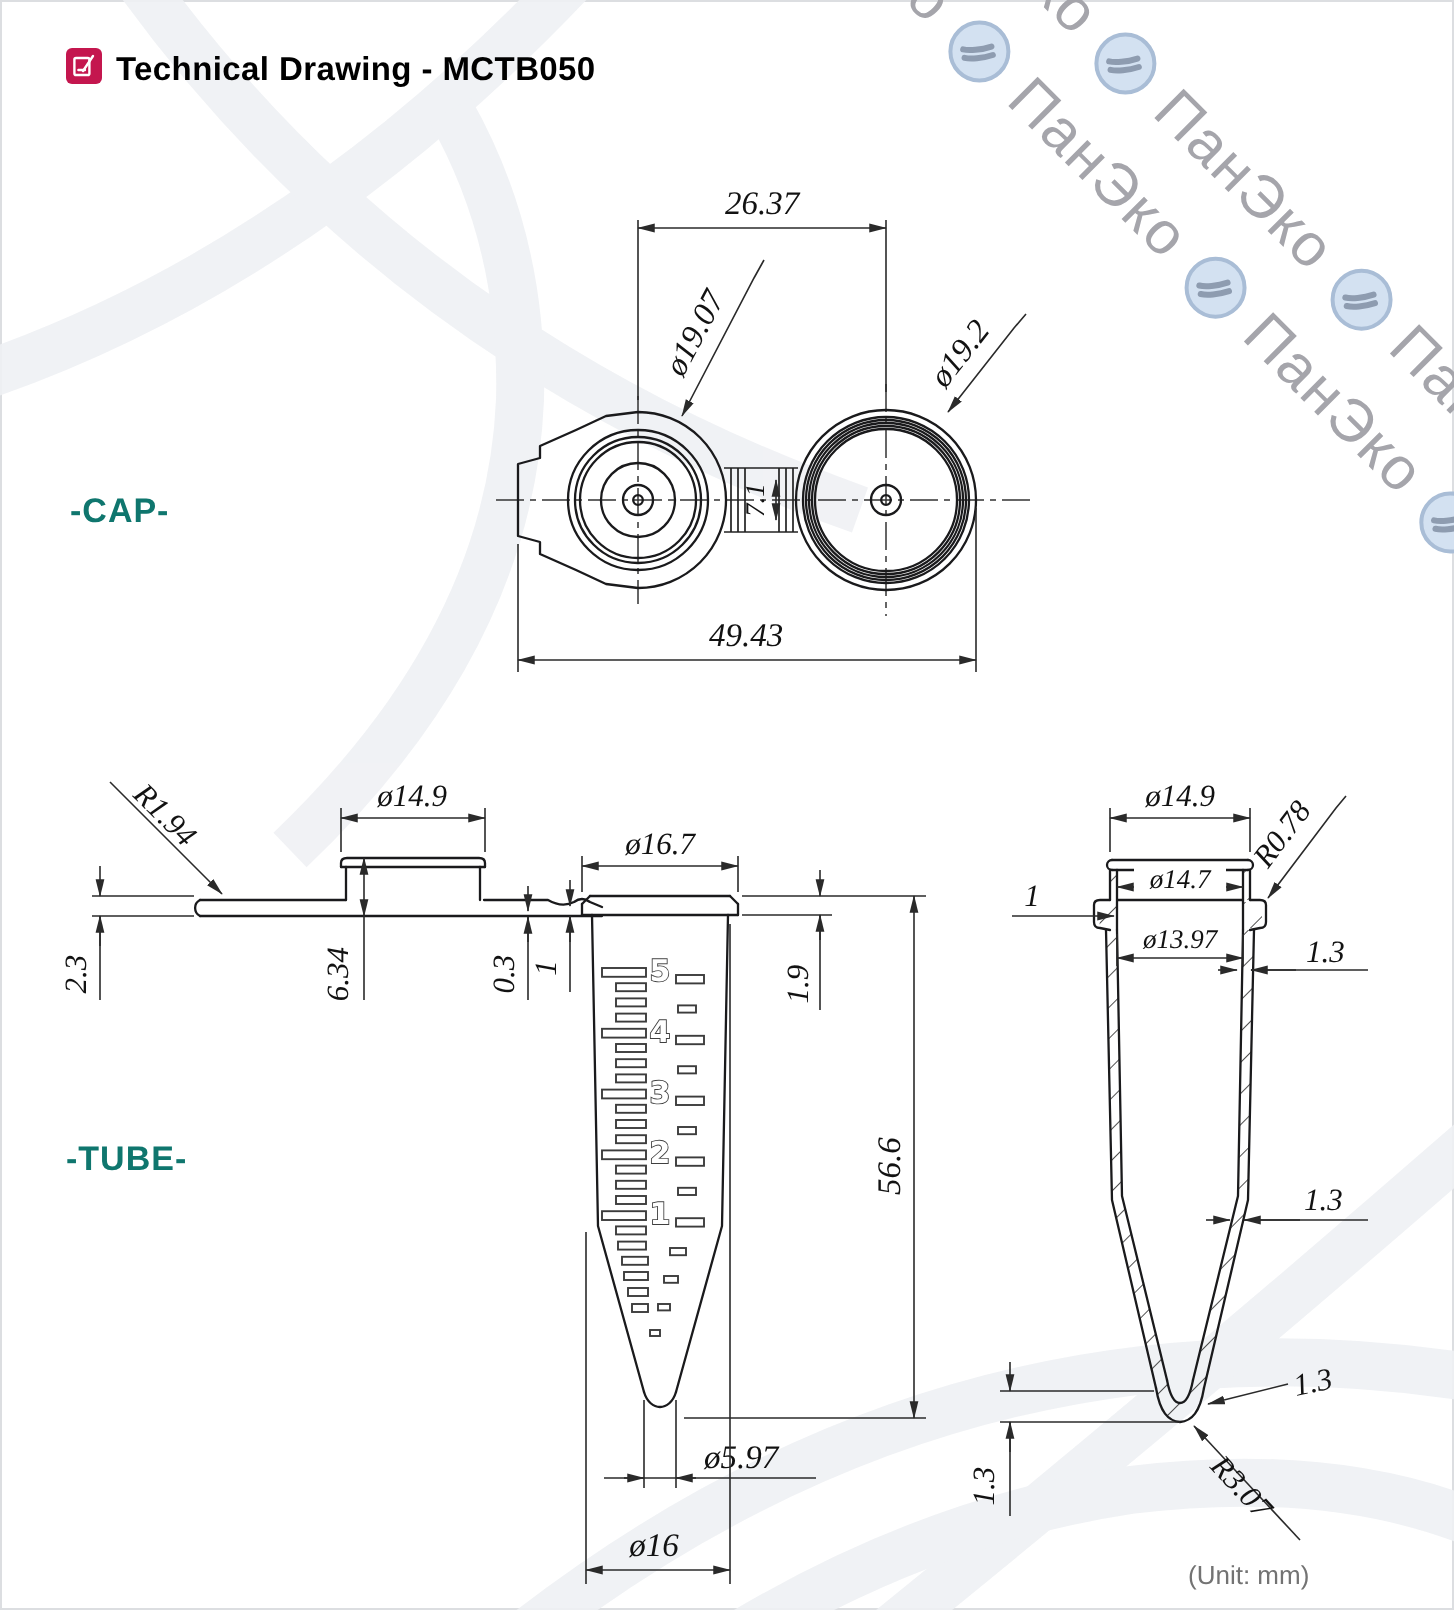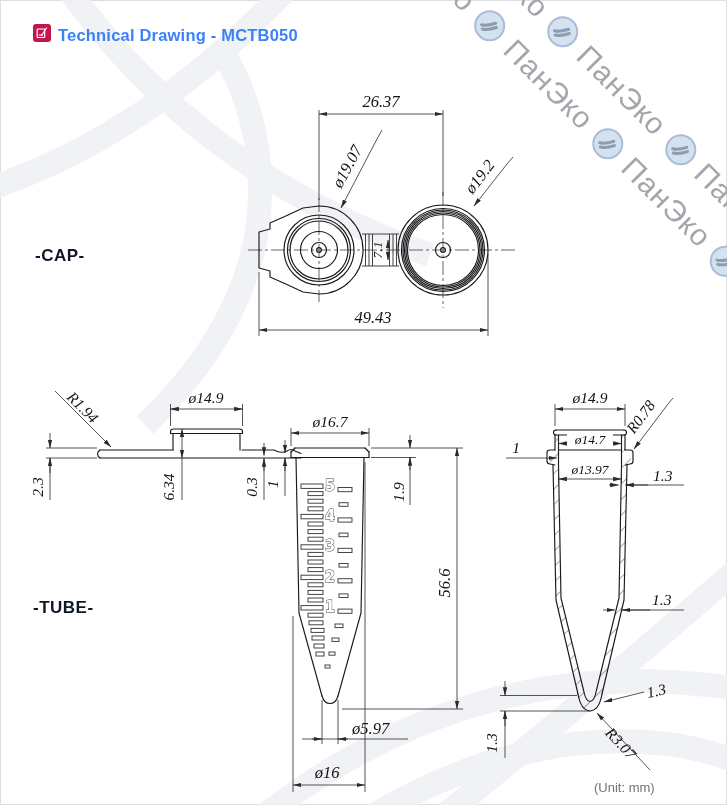--- a/index.html
+++ b/index.html
@@ -23,24 +23,24 @@
   .bar{fill:#ffffff;stroke:#3c3c3c;stroke-width:0.95;}
   .dim-text{font:italic 15.5px "Liberation Serif",serif;fill:#121212;}
   .dim-text.lg{font-size:16.5px;}
   .dim-text.sm{font-size:13.5px;}
   .grad-num{font-family:"DejaVu Sans",sans-serif;font-weight:bold;font-size:15px;
             fill:#ffffff;stroke:#3f3f3f;stroke-width:0.9;paint-order:stroke;}
   
   .hdr-icon{position:absolute;left:33px;top:24px;width:18px;height:18px;background:#c4164e;
             border-radius:3px;z-index:3;display:flex;align-items:center;justify-content:center;}
   .hdr-title{position:absolute;left:58px;top:26px;z-index:3;font-size:16.5px;font-weight:700;
-             color:#3b82f6;letter-spacing:.2px;}
-  .sec-label{position:absolute;z-index:3;font-size:17px;font-weight:700;color:#0f172a;letter-spacing:.5px;}
+             color:#000000;letter-spacing:.2px;}
+  .sec-label{position:absolute;z-index:3;font-size:17px;font-weight:700;color:#0f766e;letter-spacing:.5px;}
   #cap-label{left:35px;top:246px;}
-  #tube-label{left:33px;top:598px;}
+  #tube-label{left:33px;top:570px;}
   .unit-note{position:absolute;left:594px;top:780px;z-index:3;font-size:13px;color:#737373;}
 </style>
 </head>
 <body>
 
 <div class="page"></div>
 
 <svg id="swirls" width="727" height="805">
   <g fill="none" stroke="#eff1f4" stroke-width="24" opacity="0.9">
     <path d="M -30 195 Q 150 140 300 -25"></path>

